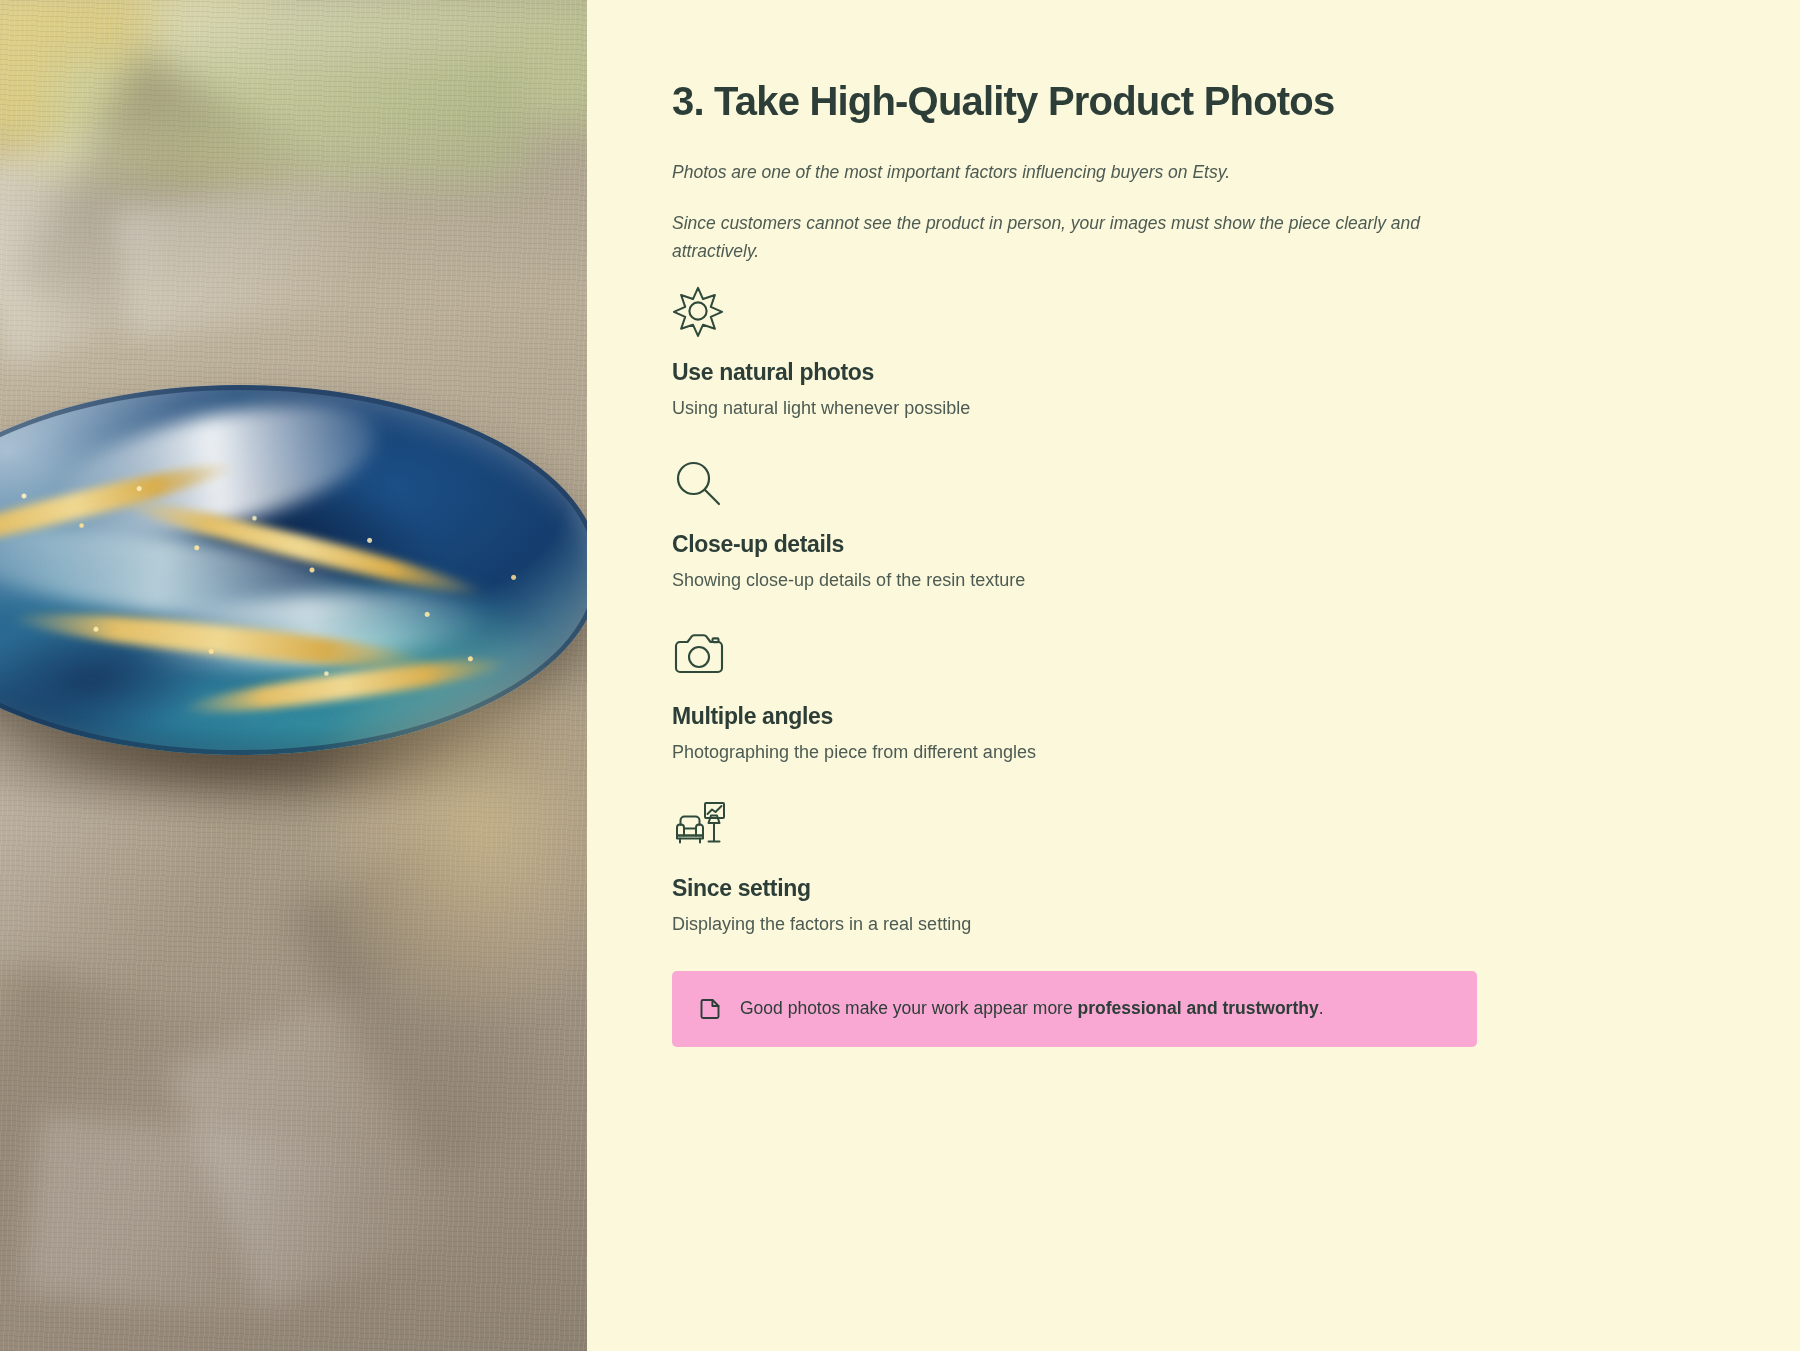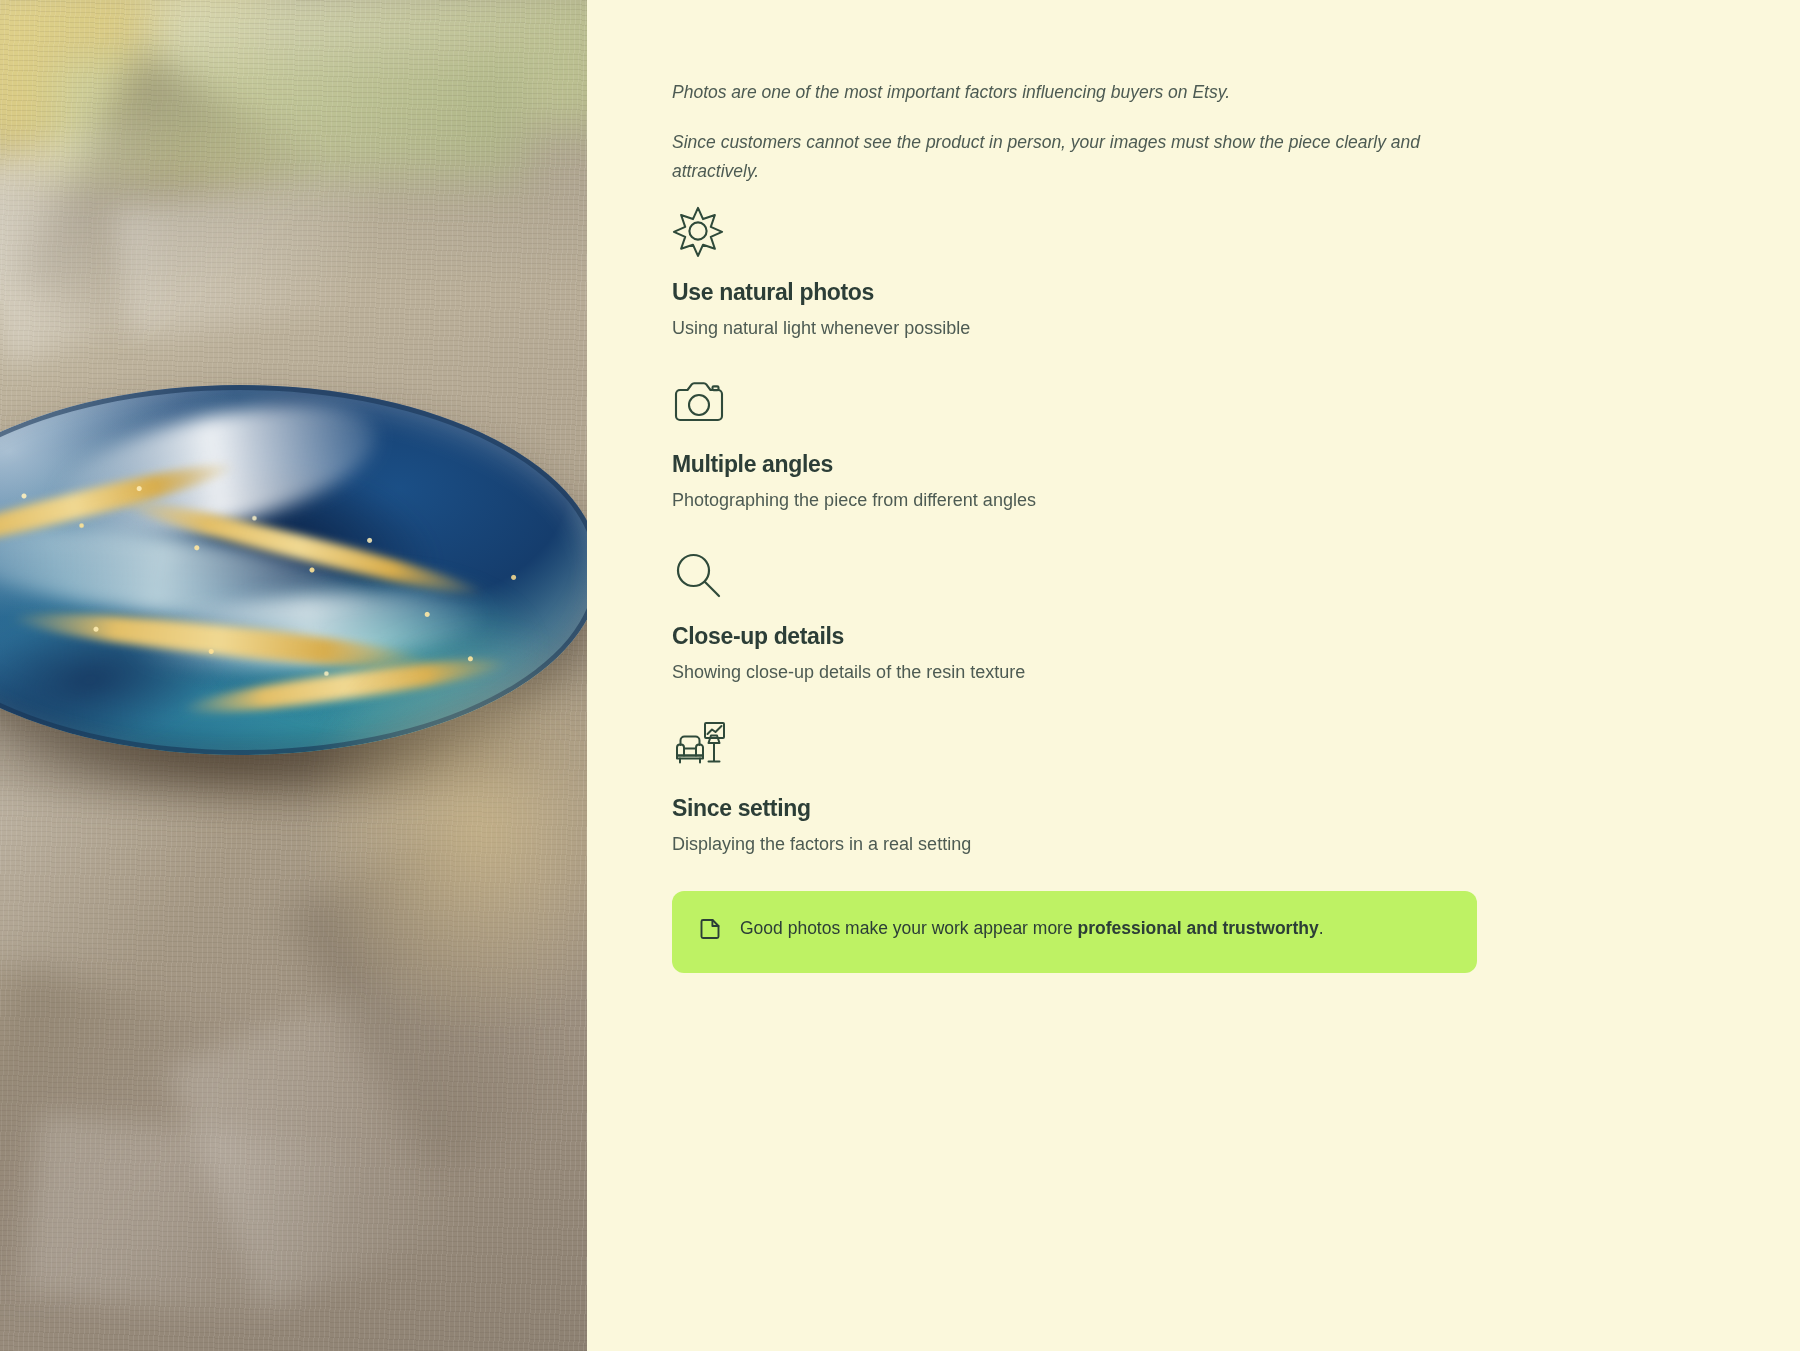--- a/index.html
+++ b/index.html
@@ -189,23 +189,23 @@
   }
   .feature-desc {
     font-size:18px;
     color:#4D5B53;
     line-height:1.5;
   }
 
   .callout {
     margin-top:18px;
     width:805px;
-    background:#bef264;
-    border-radius:12px;
-    padding:25px 30px 32px 26px;
+    background:#f9a8d4;
+    border-radius:5px;
+    padding:25px 30px 25px 26px;
     display:flex;
     align-items:center;
     gap:18px;
   }
   .callout-icon { flex:0 0 auto; display:flex; align-items:center; }
   .callout-text {
     font-size:17.5px;
     color:#2C3E37;
     line-height:1.45;
   }
@@ -242,62 +242,63 @@
       <div class="gold g2"></div>
       <div class="gold g3"></div>
       <div class="gold g4"></div>
       <div class="glitter"></div>
     </div>
     <div class="warm-light"></div>
   </div>
 
   <div class="content-pane">
 
+    <h1 class="page-title">3. Take High-Quality Product Photos</h1>
 
     <p class="intro">Photos are one of the most important factors influencing buyers on Etsy.</p>
     <p class="intro">Since customers cannot see the product in person, your images must show the piece clearly and attractively.</p>
 
     <div class="features">
 
       <div class="feature">
         <div class="feature-icon">
           <svg width="52" height="52" viewBox="0 0 52 52" fill="none" stroke="#2F4A3A" stroke-width="2.1" stroke-linejoin="round" stroke-linecap="round">
             <polygon points="26,4 31.2,15.6 43.4,11.4 39.2,23.6 50.8,28.8 39.2,34 43.4,46.2 31.2,42 26,53.6 20.8,42 8.6,46.2 12.8,34 1.2,28.8 12.8,23.6 8.6,11.4 20.8,15.6" transform="translate(0,-2.5) scale(0.97) translate(0.8,1.5)"></polygon>
             <circle cx="26" cy="26" r="8.6"></circle>
           </svg>
         </div>
         <div class="feature-title">Use natural photos</div>
         <div class="feature-desc">Using natural light whenever possible</div>
+      </div>
+
+      <div class="feature">
+        <div class="feature-icon">
+          <svg width="52" height="52" viewBox="0 0 52 52" fill="none" stroke="#2F4A3A" stroke-width="2.2" stroke-linecap="round">
+            <circle cx="21.5" cy="21.5" r="15.5"></circle>
+            <line x1="32.8" y1="32.8" x2="47" y2="47"></line>
+          </svg>
+        </div>
+        <div class="feature-title">Close-up details</div>
+        <div class="feature-desc">Showing close-up details of the resin texture</div>
       </div>
 
       <div class="feature">
         <div class="feature-icon">
           <svg width="54" height="46" viewBox="0 0 54 46" fill="none" stroke="#2F4A3A" stroke-width="2.1" stroke-linejoin="round" stroke-linecap="round">
             <path d="M4 14 a4 4 0 0 1 4-4 h7.5 l4.2-5.6 a3 3 0 0 1 2.4-1.2 h9.8 a3 3 0 0 1 2.4 1.2 L38.5 10 H46 a4 4 0 0 1 4 4 v22 a4 4 0 0 1-4 4 H8 a4 4 0 0 1-4-4 Z"></path>
             <circle cx="27" cy="25" r="10"></circle>
             <rect x="40.5" y="6.4" width="6" height="3.8" rx="1.2"></rect>
           </svg>
         </div>
         <div class="feature-title">Multiple angles</div>
         <div class="feature-desc">Photographing the piece from different angles</div>
       </div>
 
       <div class="feature">
         <div class="feature-icon">
-          <svg width="52" height="52" viewBox="0 0 52 52" fill="none" stroke="#2F4A3A" stroke-width="2.2" stroke-linecap="round">
-            <circle cx="21.5" cy="21.5" r="15.5"></circle>
-            <line x1="32.8" y1="32.8" x2="47" y2="47"></line>
-          </svg>
-        </div>
-        <div class="feature-title">Close-up details</div>
-        <div class="feature-desc">Showing close-up details of the resin texture</div>
-      </div>
-
-      <div class="feature">
-        <div class="feature-icon">
           <svg width="56" height="52" viewBox="0 0 56 52" fill="none" stroke="#2F4A3A" stroke-width="2" stroke-linejoin="round" stroke-linecap="round">
 
             <rect x="33" y="2" width="19" height="15" rx="1"></rect>
             <polyline points="35.5,13 40,8.5 43.5,11 49.5,5"></polyline>
 
             <path d="M8.5 24 v-4.5 a4 4 0 0 1 4-4 h11 a4 4 0 0 1 4 4 V24"></path>
 
             <path d="M5 26.5 a3 3 0 0 1 3-3 h1 a3 3 0 0 1 3 3 v8 H5 Z"></path>
 
             <path d="M24 26.5 a3 3 0 0 1 3-3 h1 a3 3 0 0 1 3 3 v8 h-7 Z"></path>

